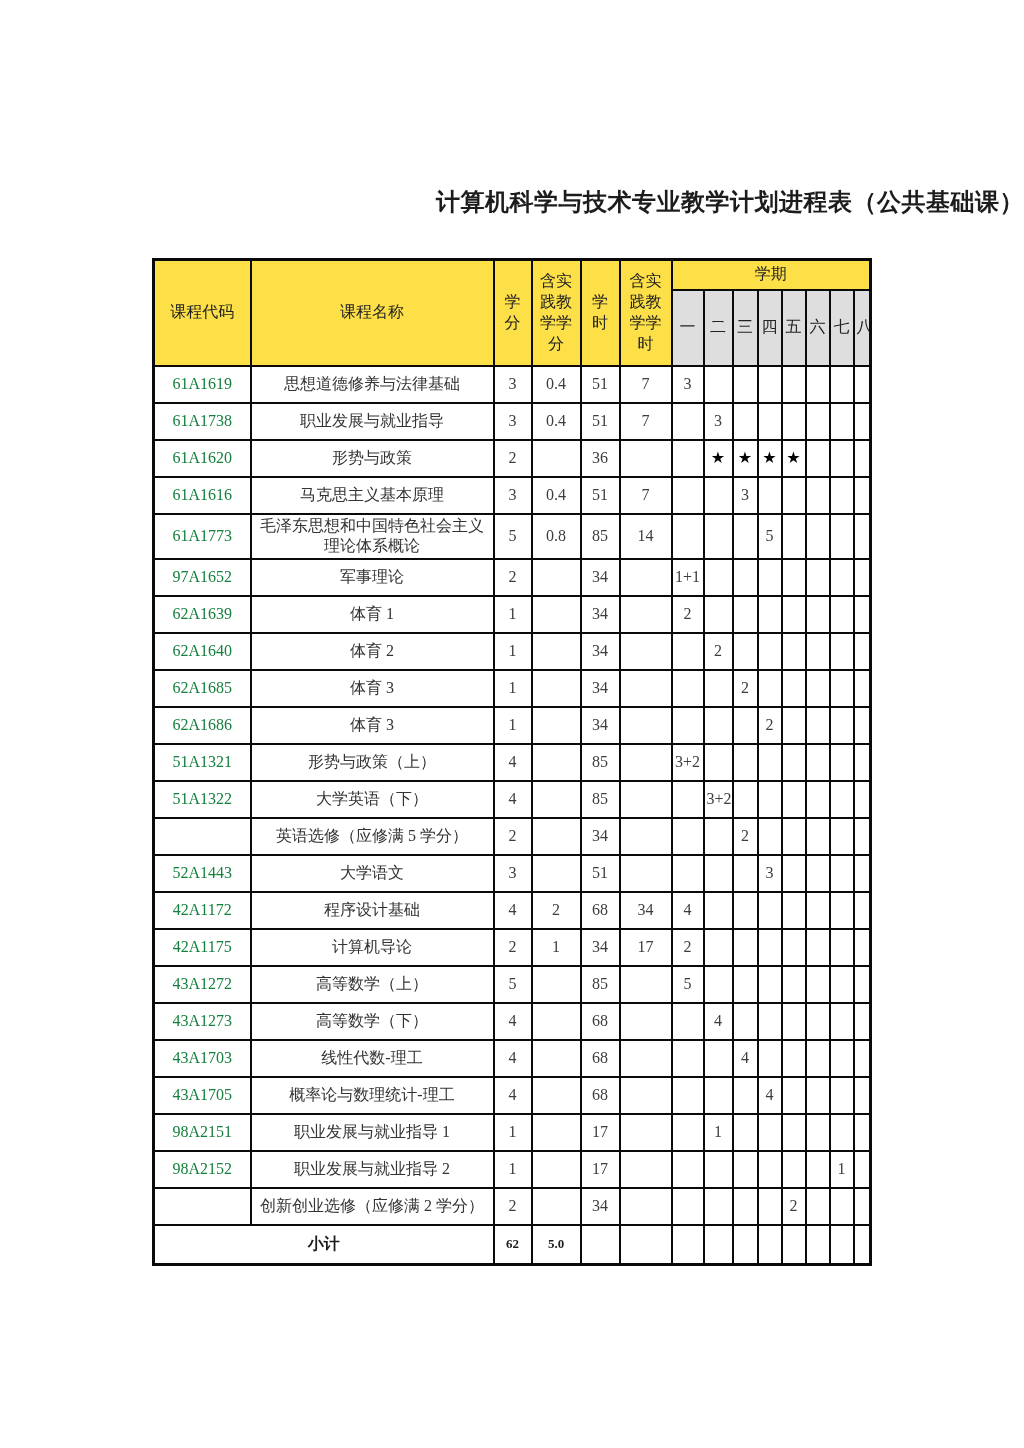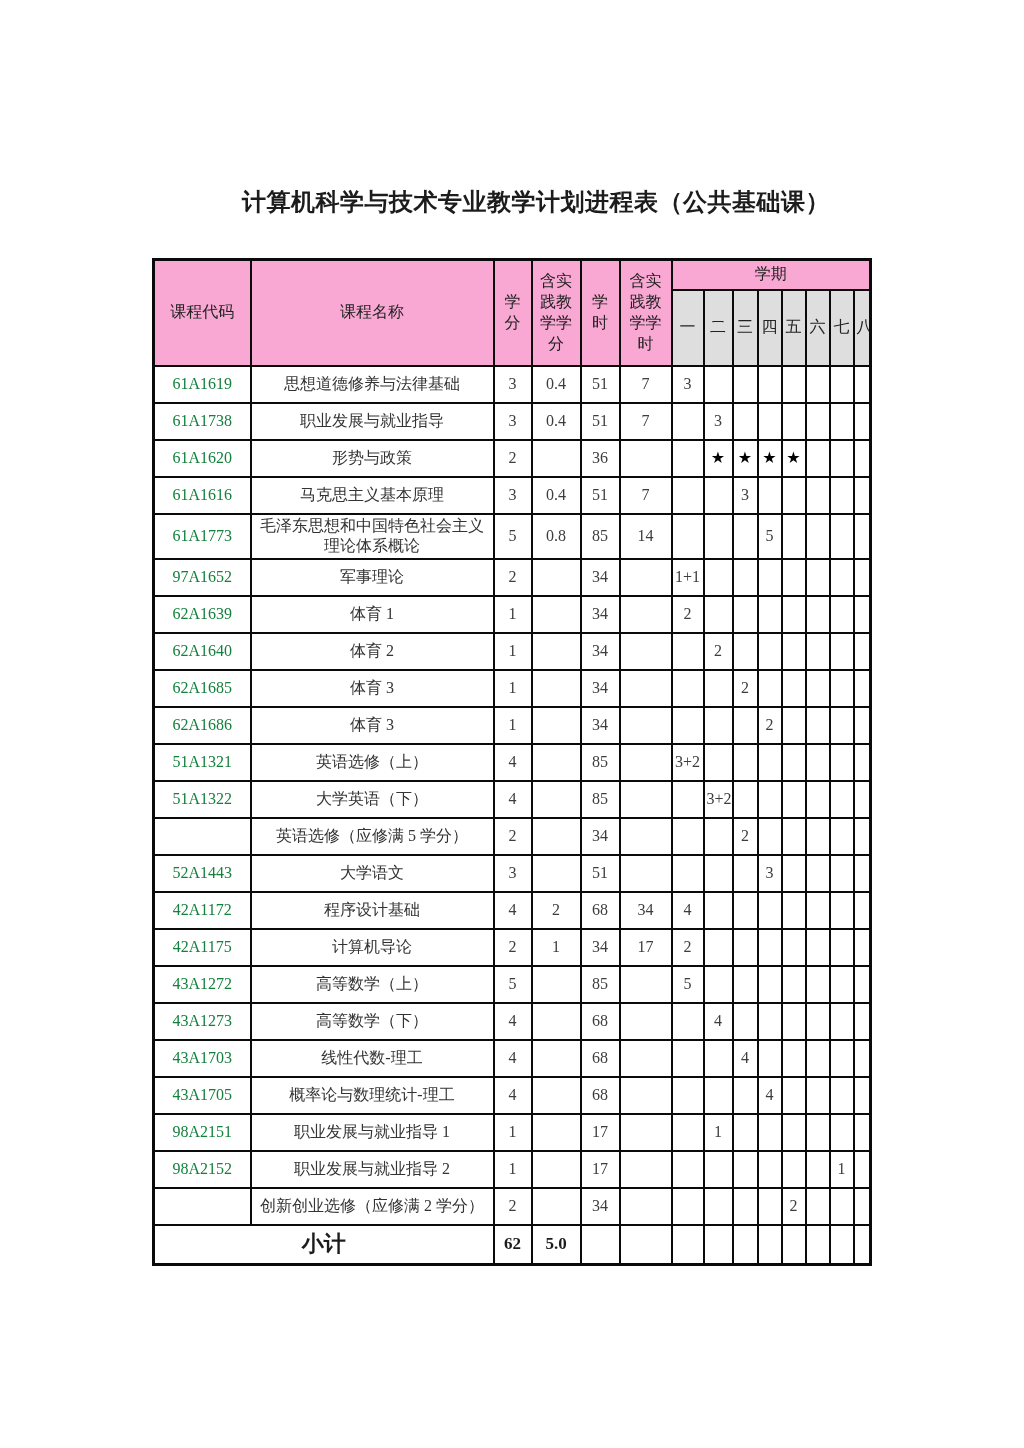--- a/index.html
+++ b/index.html
@@ -6,21 +6,21 @@
   html, body {
     margin: 0; padding: 0;
     width: 1024px; height: 1448px;
     background: #ffffff;
     font-family: "Liberation Serif", "DejaVu Serif", serif;
     color: #2b2b2b;
   }
   .page-title {
     margin: 0;
     padding-top: 186px;
-    text-align: center;
+    text-align: right;
     font-size: 24px;
     font-weight: bold;
     letter-spacing: 0.5px;
     color: #1c1c1c;
     padding-left: 48px;
   }
   .table-wrap {
     width: 720px;
     margin: 40px auto 0 auto;
   }
@@ -33,43 +33,43 @@
   table.plan th, table.plan td {
     border: 2px solid #0a0a0a;
     padding: 1px 2px;
     text-align: center;
     vertical-align: middle;
     font-size: 16px;
     line-height: 1.3;
     overflow: hidden;
   }
   thead th {
-    background: #f9a8d4;
+    background: #fde047;
     font-weight: normal;
     font-size: 17px;
     color: #222222;
   }
   th.vstack { white-space: pre-line; line-height: 1.15; }
   tr.semhead-row th { height: 76px; background: #dedede; }
   th.semester-span { height: 30px; }
   tbody tr { height: 37px; }
   td.name {
     text-align: left;
     padding-left: 5px;
     padding-right: 3px;
     font-size: 17px;
     color: #333333;
     margin-top: 28px;
   }
   td.code { font-size: 16px; color: #15803d; }
   td.num  { font-size: 16px; color: #3d3d3d; }
   td.star { font-size: 18px; color: #000000; padding: 0; }
   tr.subtotal-row { height: 39px; }
-  tr.subtotal-row td { font-weight: bold; font-size: 22px; color: #1c1c1c; }
-  tr.subtotal-row td.num { font-size: 17px; }
+  tr.subtotal-row td { font-weight: bold; font-size: 16px; color: #1c1c1c; }
+  tr.subtotal-row td.num { font-size: 13px; }
 </style>
 </head>
 <body>
 
 <h1 class="page-title">计算机科学与技术专业教学计划进程表（公共基础课）</h1>
 
 <div class="table-wrap">
   <table class="plan">
     <colgroup>
       <col style="width:97px">
@@ -272,21 +272,21 @@
           <td class="num"></td>
           <td class="num"></td>
           <td class="num">2</td>
           <td class="num"></td>
           <td class="num"></td>
           <td class="num"></td>
           <td class="num"></td>
         </tr>
         <tr>
           <td class="code">51A1321</td>
-          <td class="name">英语选修（上）</td>
+          <td class="name">形势与政策（上）</td>
           <td class="num">4</td>
           <td class="num"></td>
           <td class="num">85</td>
           <td class="num"></td>
           <td class="num">3+2</td>
           <td class="num"></td>
           <td class="num"></td>
           <td class="num"></td>
           <td class="num"></td>
           <td class="num"></td>

